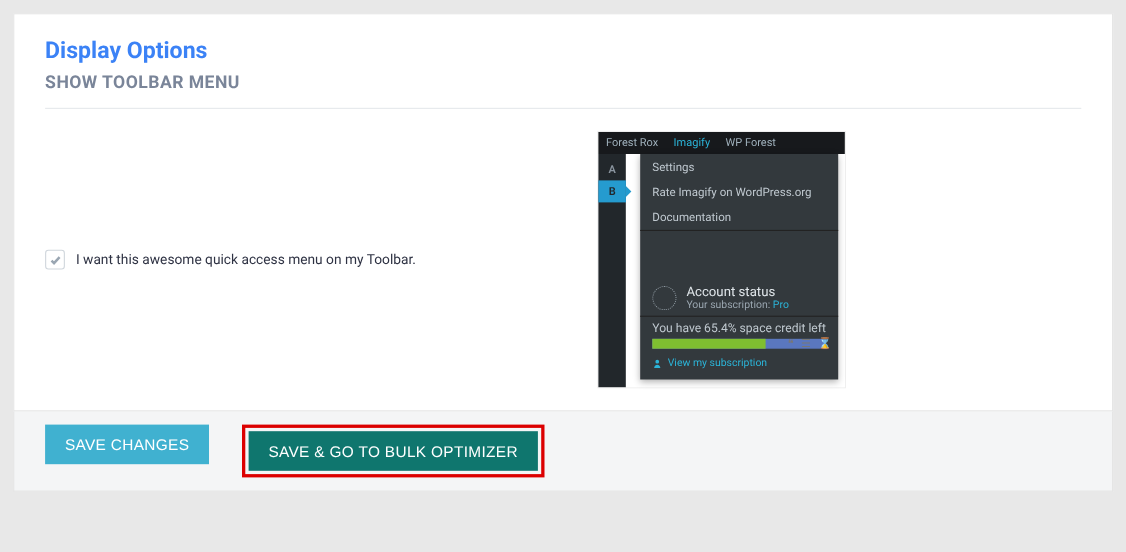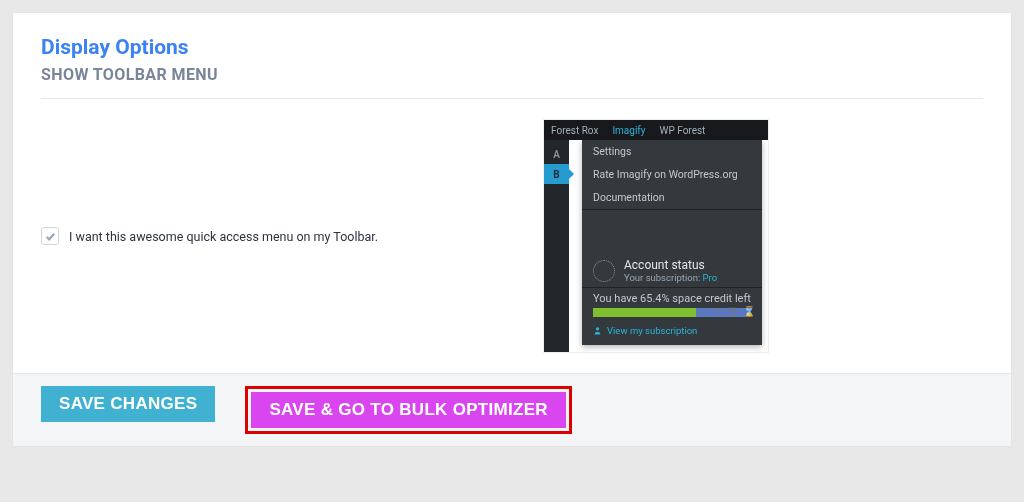--- a/index.html
+++ b/index.html
@@ -217,32 +217,32 @@
       background: #f4f5f6;
       padding: 12px 28px;
       display: flex;
       gap: 30px;
       border: 1px solid #e4e4e4;
       border-top: none;
     }
     .btn {
       height: 36px;
       padding: 0 18px;
-      font-size: 17px;
-      font-weight: 700;
+      font-size: 14px;
+      font-weight: 400;
       letter-spacing: 0.3px;
       color: #fff;
       border: none;
       cursor: pointer;
       text-transform: uppercase;
       display: flex;
       align-items: center;
     }
     .btn-primary { background:#40b1d0; }
-    .btn-green   { background:#d946ef; }
+    .btn-green   { background:#0f766e; }
     .highlight-box {
       border: 3px solid #dc0000;
       padding: 3px;
       display: inline-flex;
     }
   </style>
 </head>
 <body>
 
 <div class="panel">

